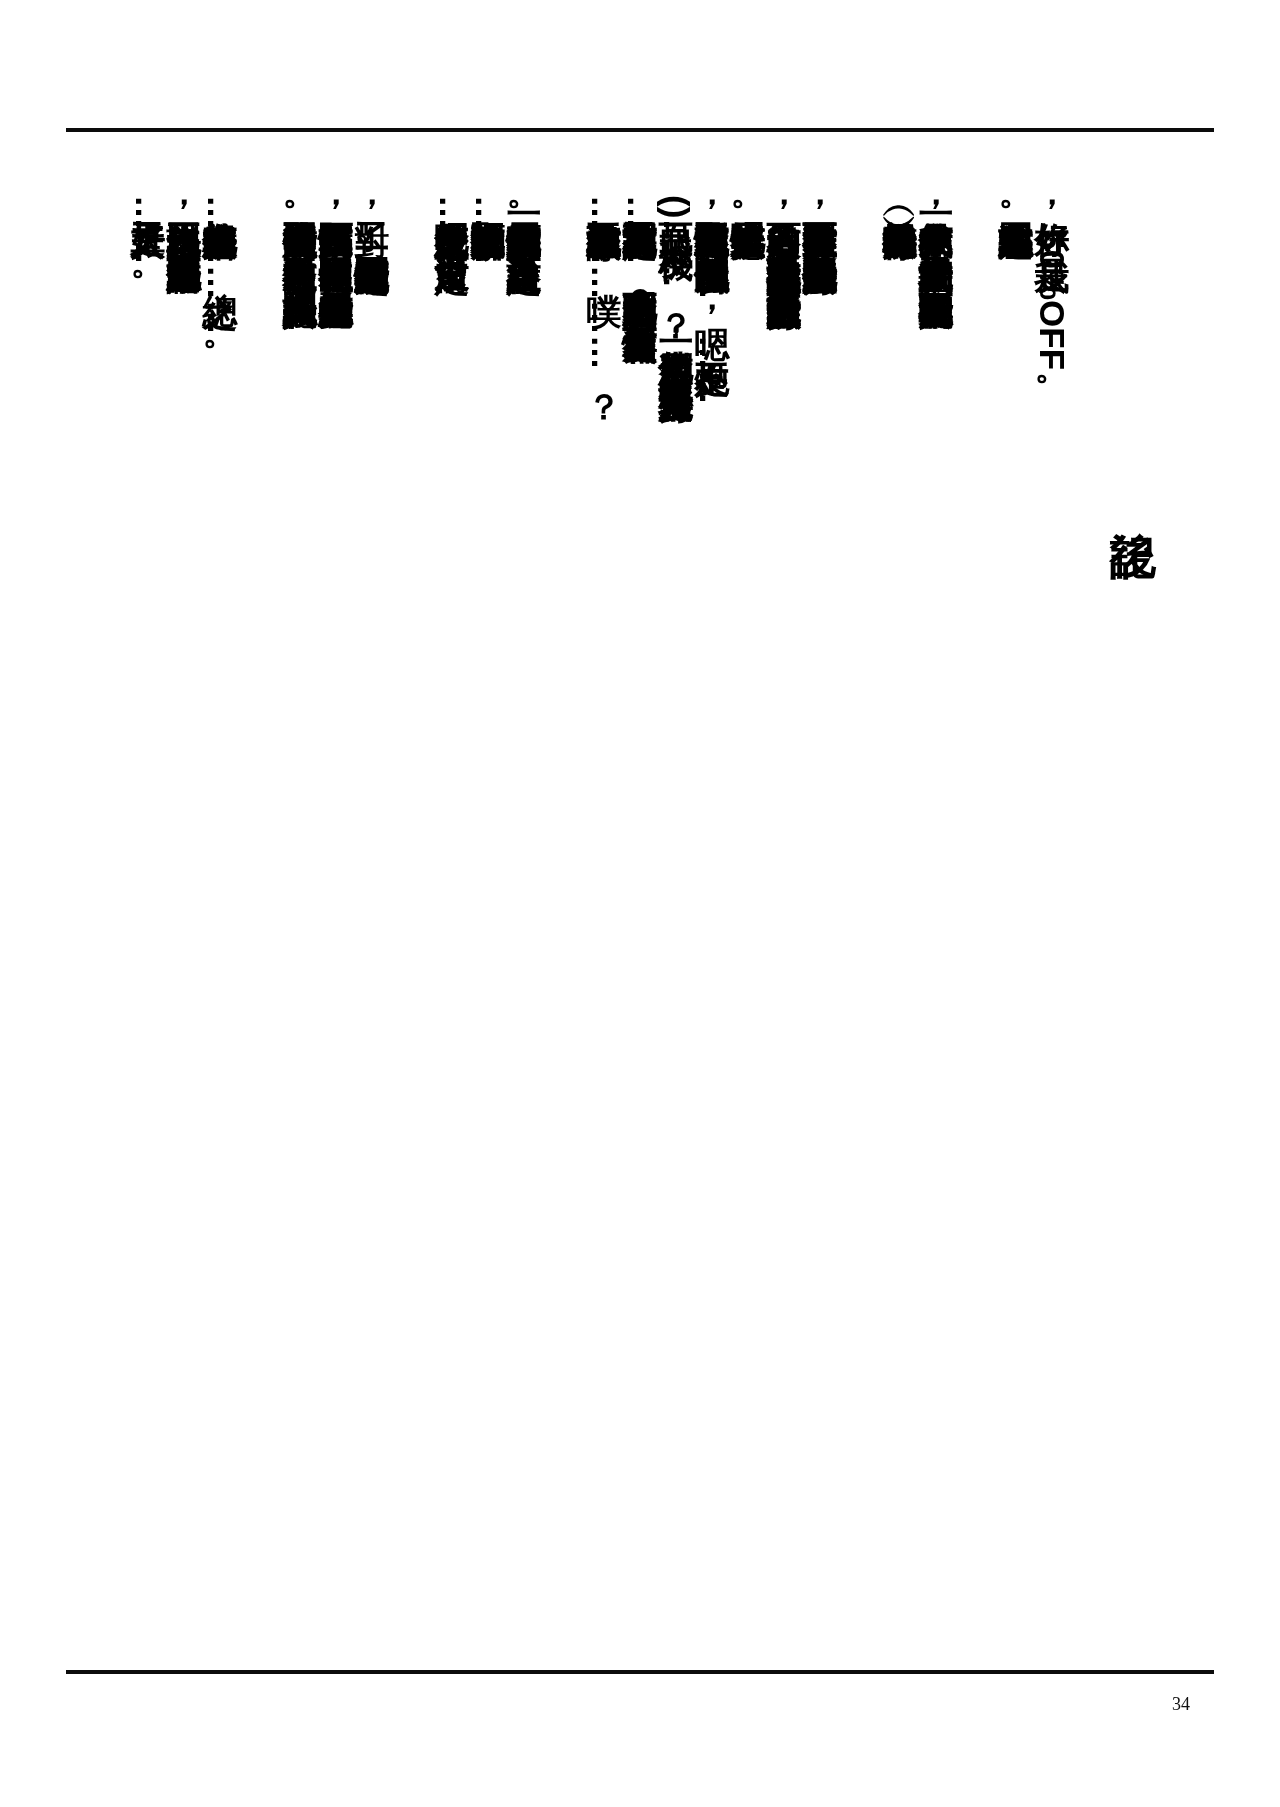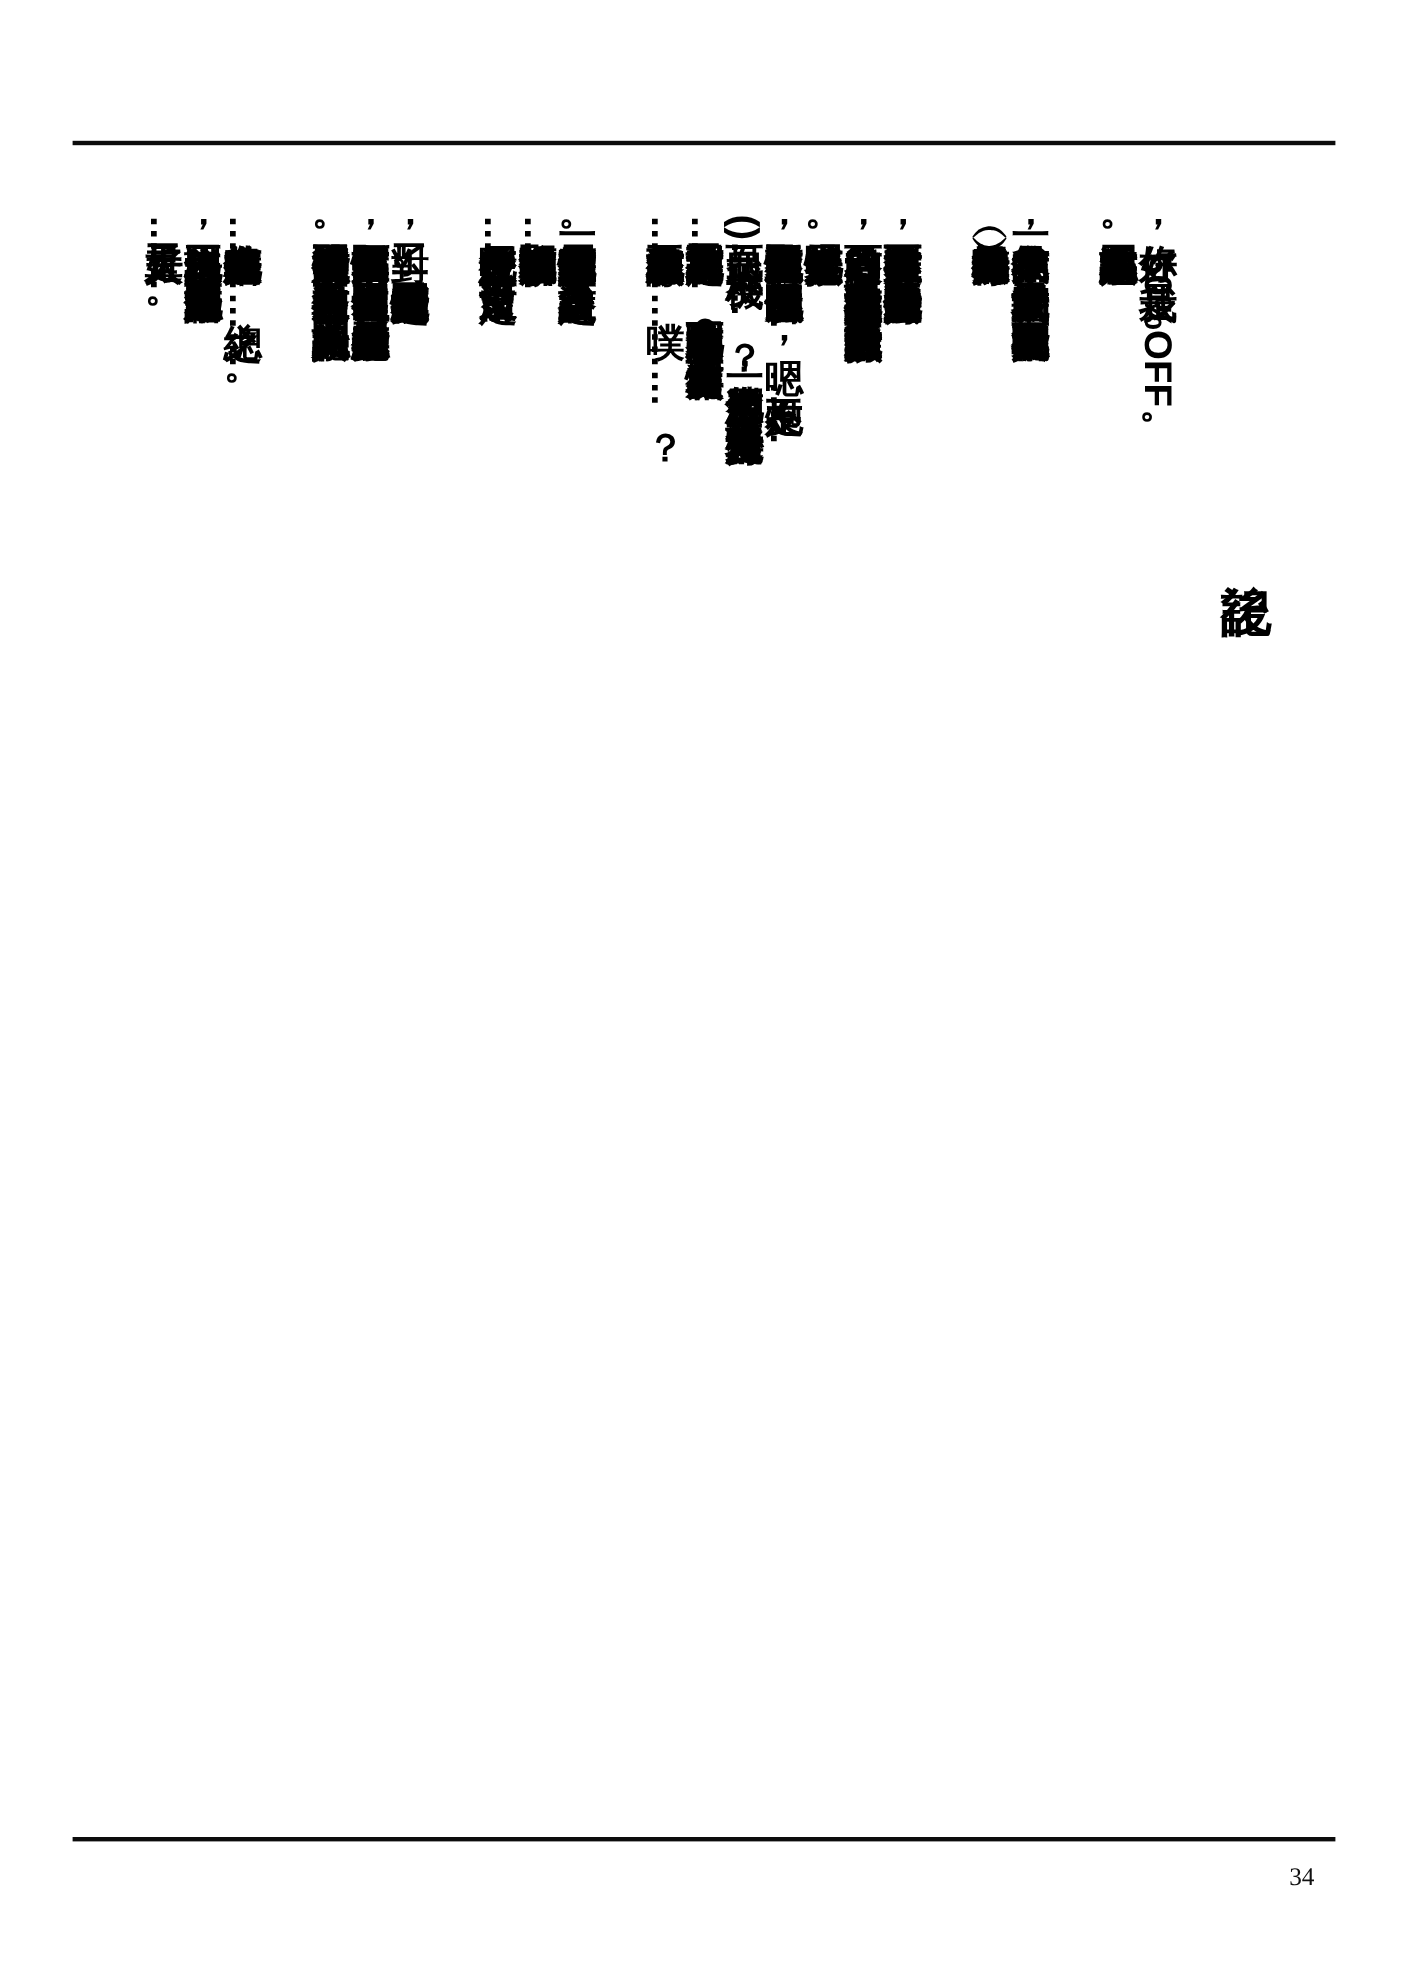--- a/index.html
+++ b/index.html
@@ -52,21 +52,21 @@
     margin: 0 0 0 44px;        
   }
   .line {
     display: block;
   }
   .page-number {
     position: absolute;
     left: 1172px;
     top: 1694px;
     font-family: "Liberation Serif", serif;
-    font-size: 23px;
+    font-size: 18px;
     font-weight: 400;
     color: #111111;
   }
 </style>
 </head>
 <body>
 
 <div class="page">
 
   <div class="rule rule-top"></div>

